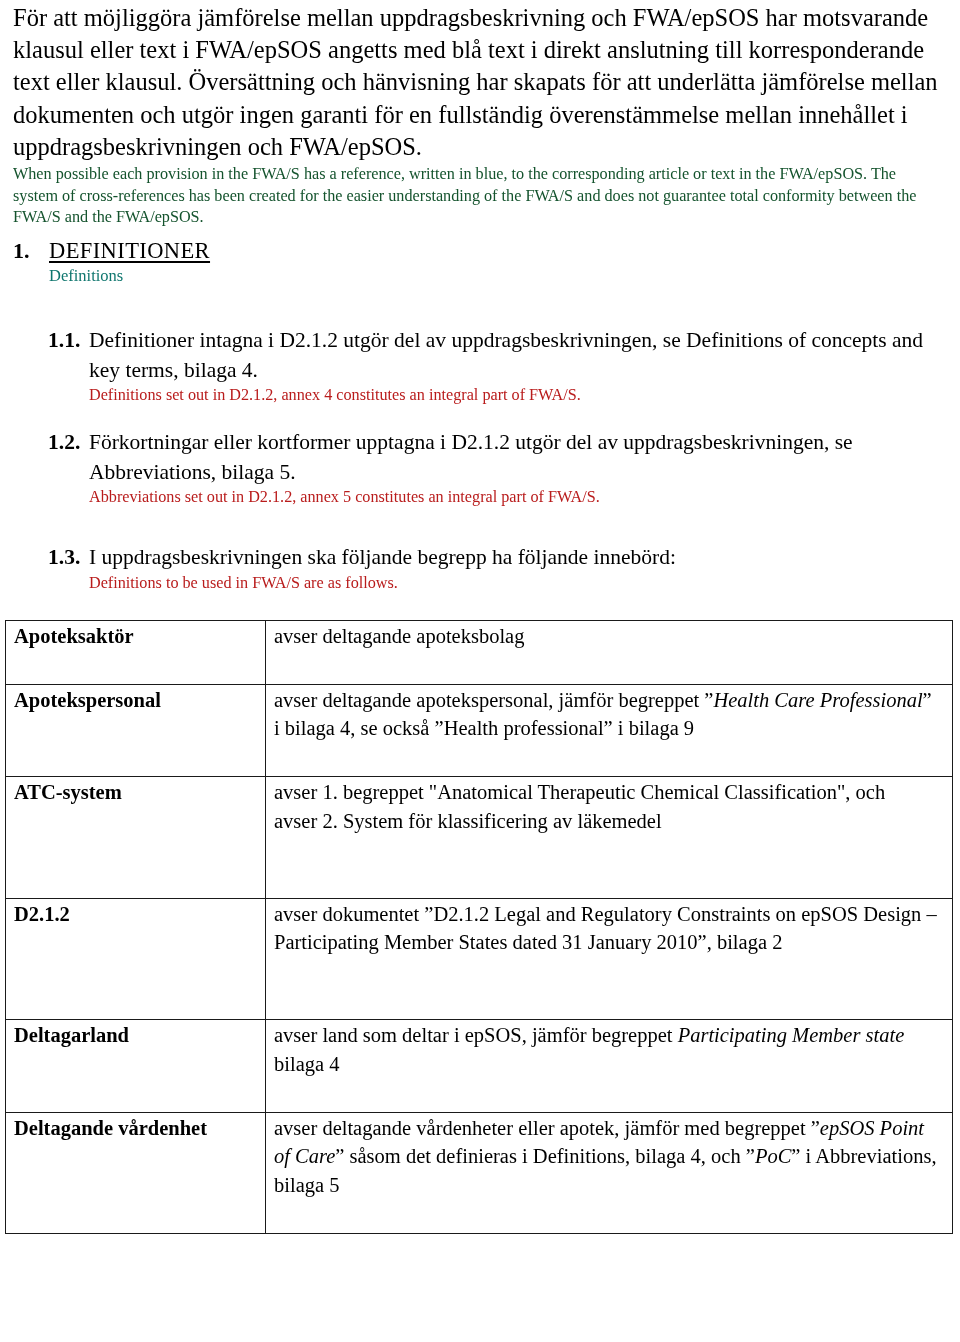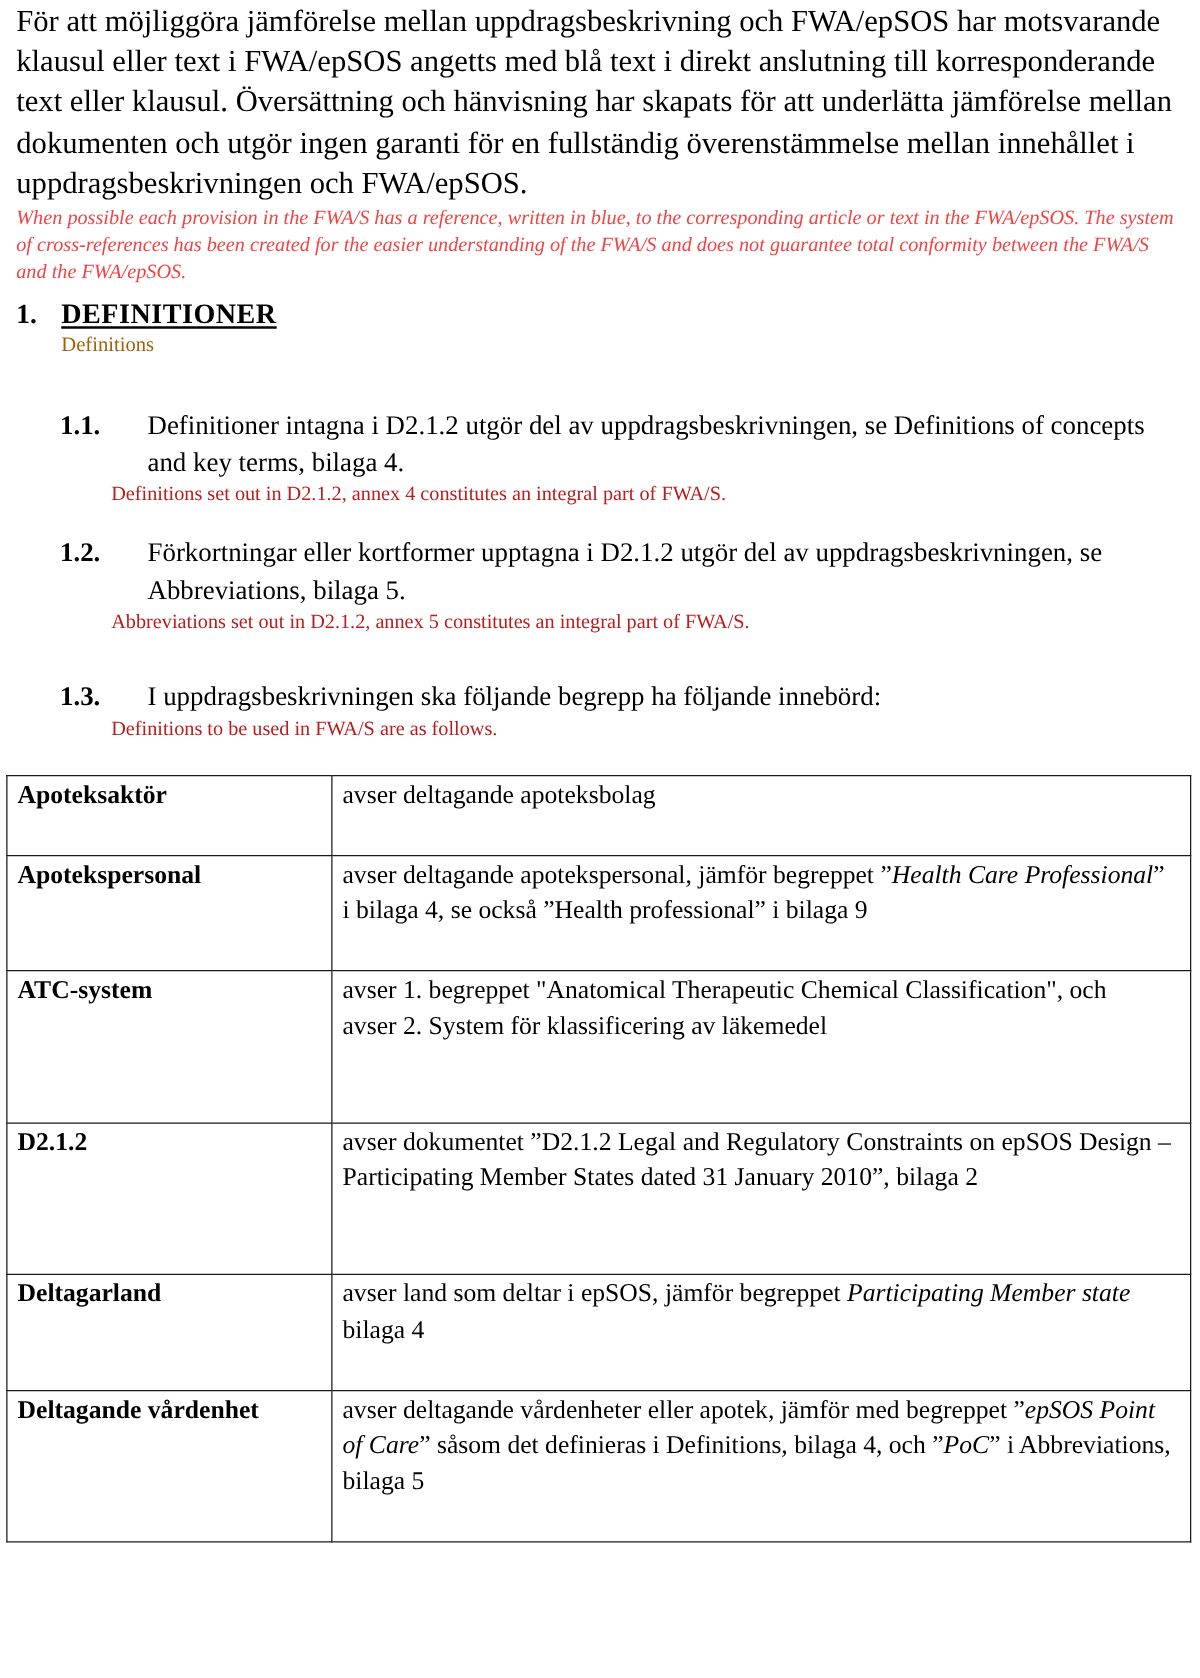--- a/index.html
+++ b/index.html
@@ -31,22 +31,21 @@
   }
   .intro-sv {
     font-size: 24.5px;
     line-height: 32.2px;
     text-align: left;
   }
   .intro-en {
     font-size: 16.2px;
     line-height: 21.5px;
     margin-top: 1px;
-    color: #ef4444;
-    font-style: italic;
+    color: #14532d;
   }
 
   
   .sec1 {
     position: absolute;
     left: 13px;
     top: 236px;
     width: 930px;
   }
   .sec1-row {
@@ -55,42 +54,41 @@
   }
   .sec1-num {
     font-size: 22px;
     font-weight: bold;
     line-height: 29px;
     width: 36px;
     flex: 0 0 36px;
   }
   .sec1-title {
     font-size: 22.5px;
-    font-weight: bold;
+    font-weight: normal;
     line-height: 29px;
     letter-spacing: 0.4px;
     text-decoration: underline;
     text-underline-offset: 3px;
   }
   .sec1-sub {
     margin-left: 36px;
     font-size: 16.5px;
     line-height: 21px;
-    color: #a16207;
+    color: #0f766e;
   }
 
   .clause {
     position: absolute;
     left: 48px;
     width: 898px;
   }
   .clause-main {
     display: flex;
     align-items: flex-start;
-    gap: 29px;
   }
   .clause-num {
     font-size: 21.5px;
     font-weight: bold;
     line-height: 29.5px;
     width: 41px;
     flex: 0 0 41px;
   }
   .clause-text {
     font-size: 21.5px;

